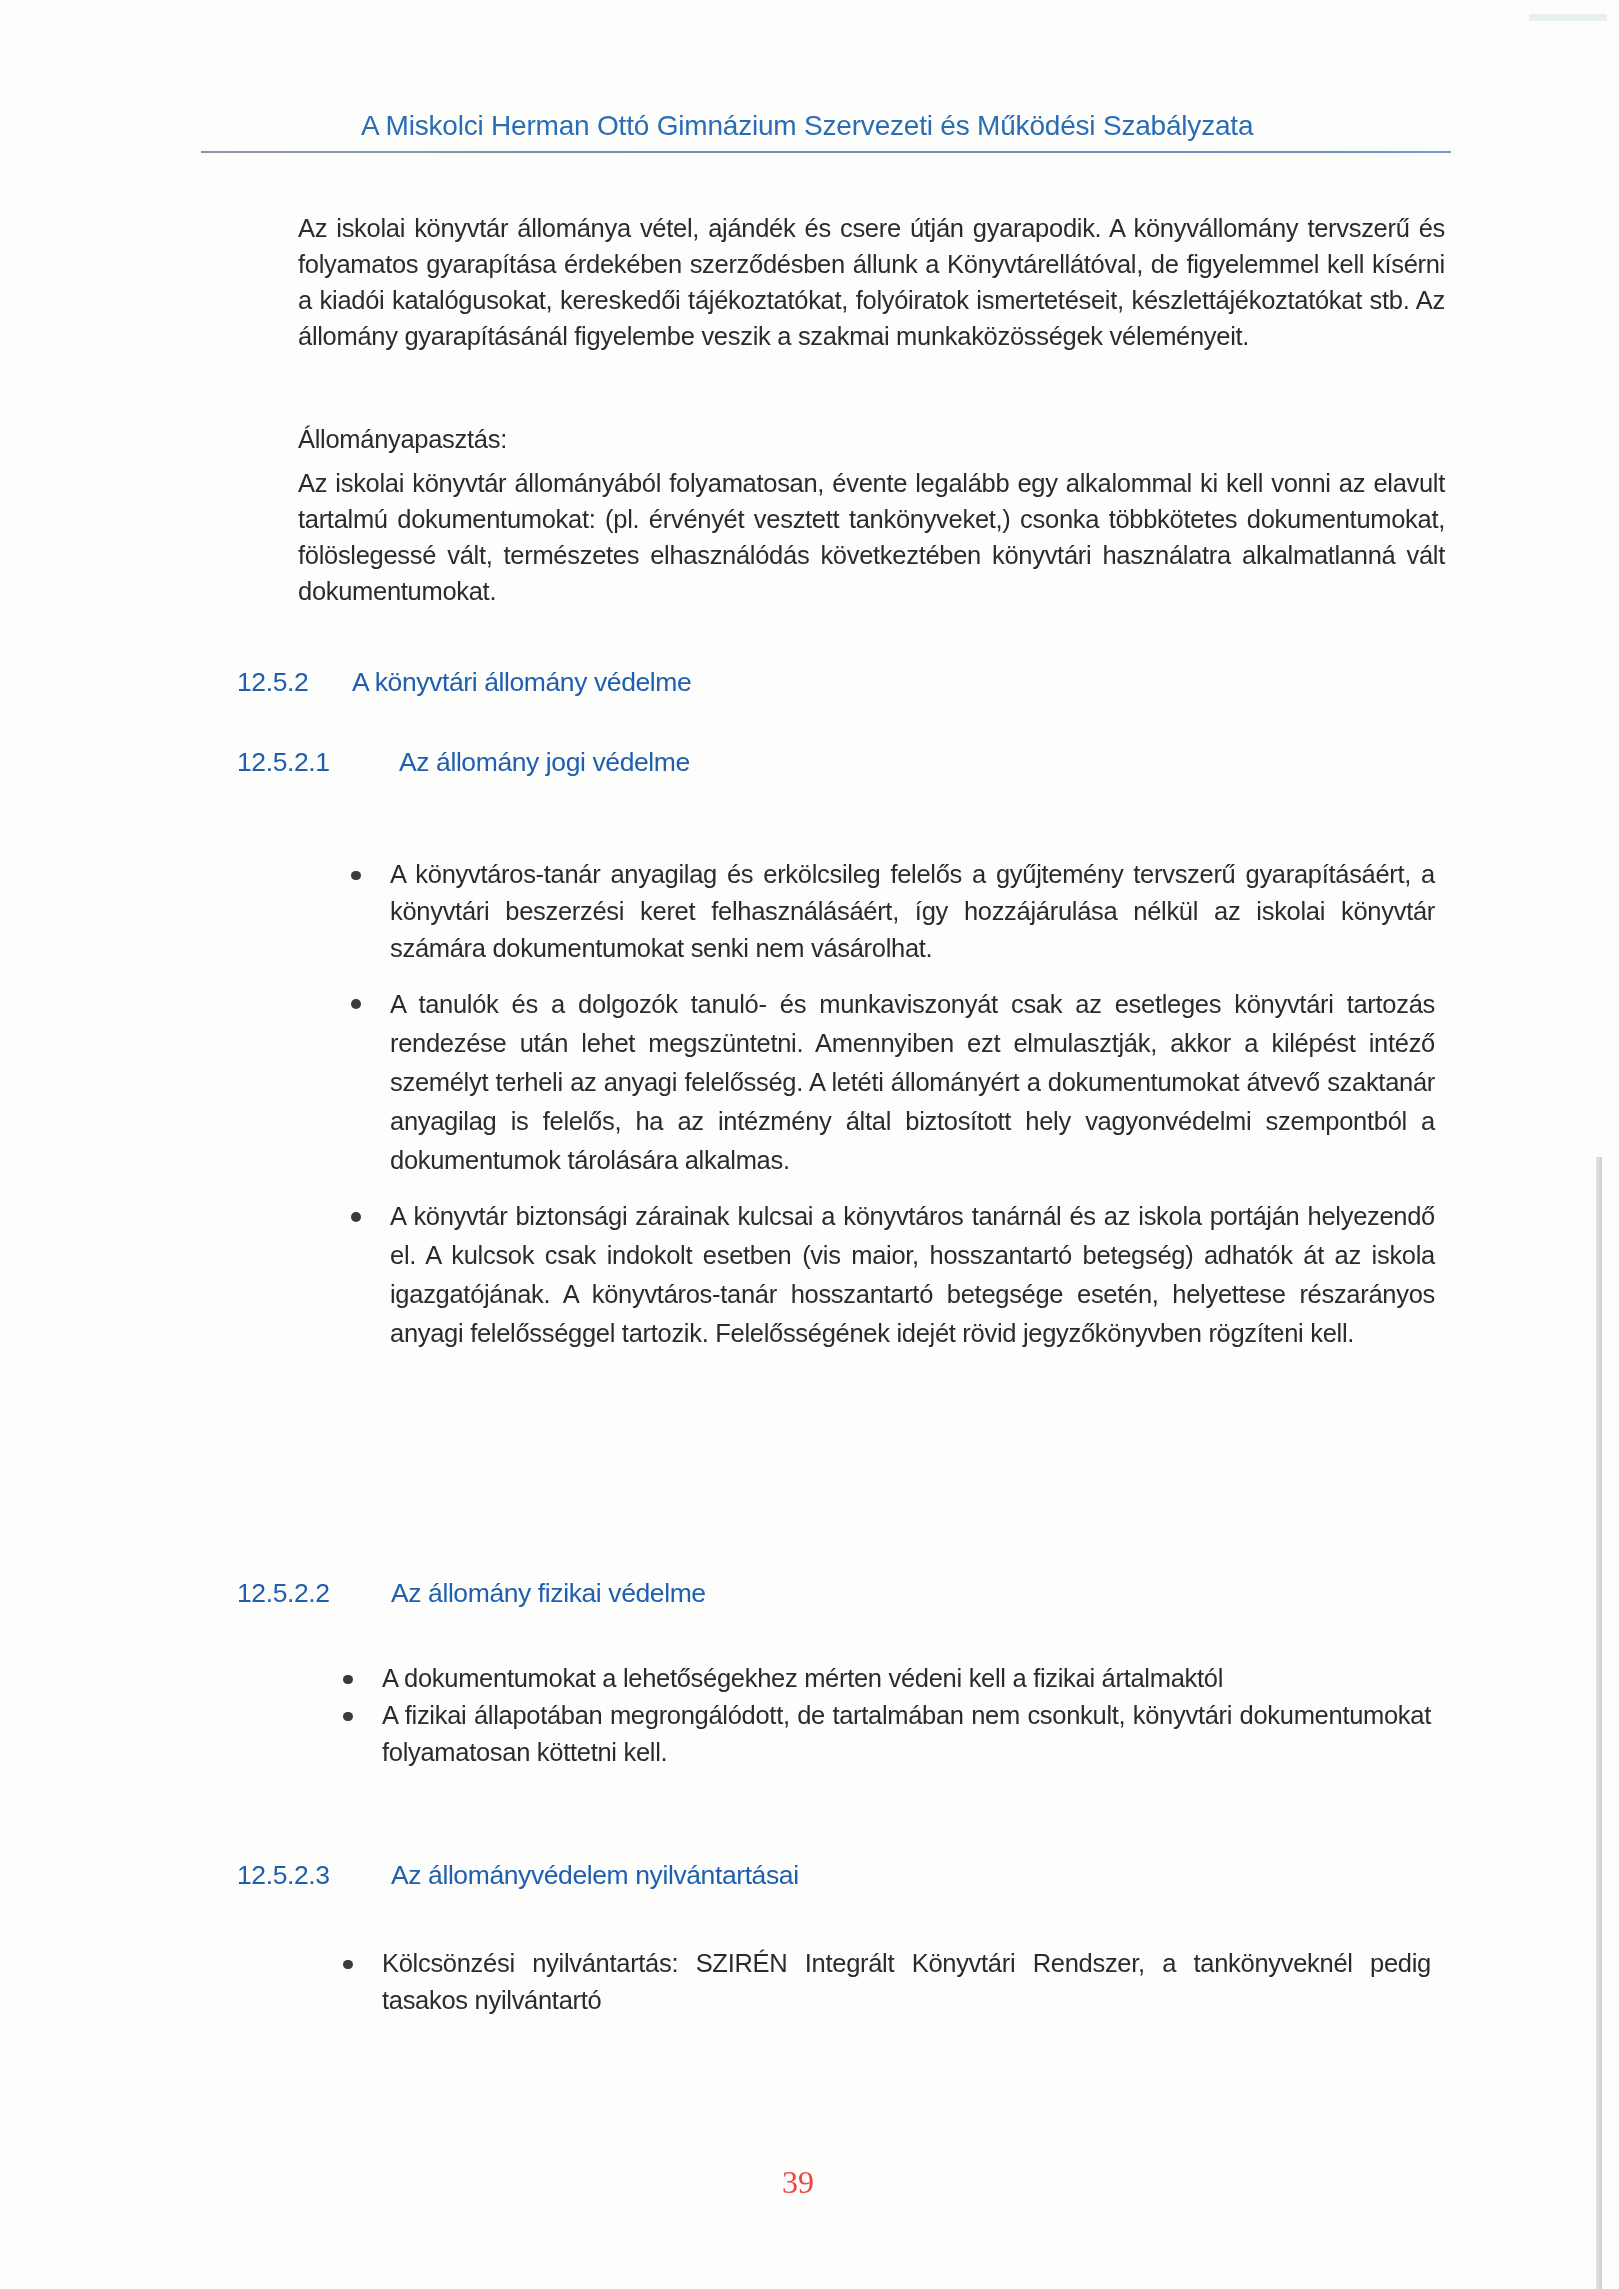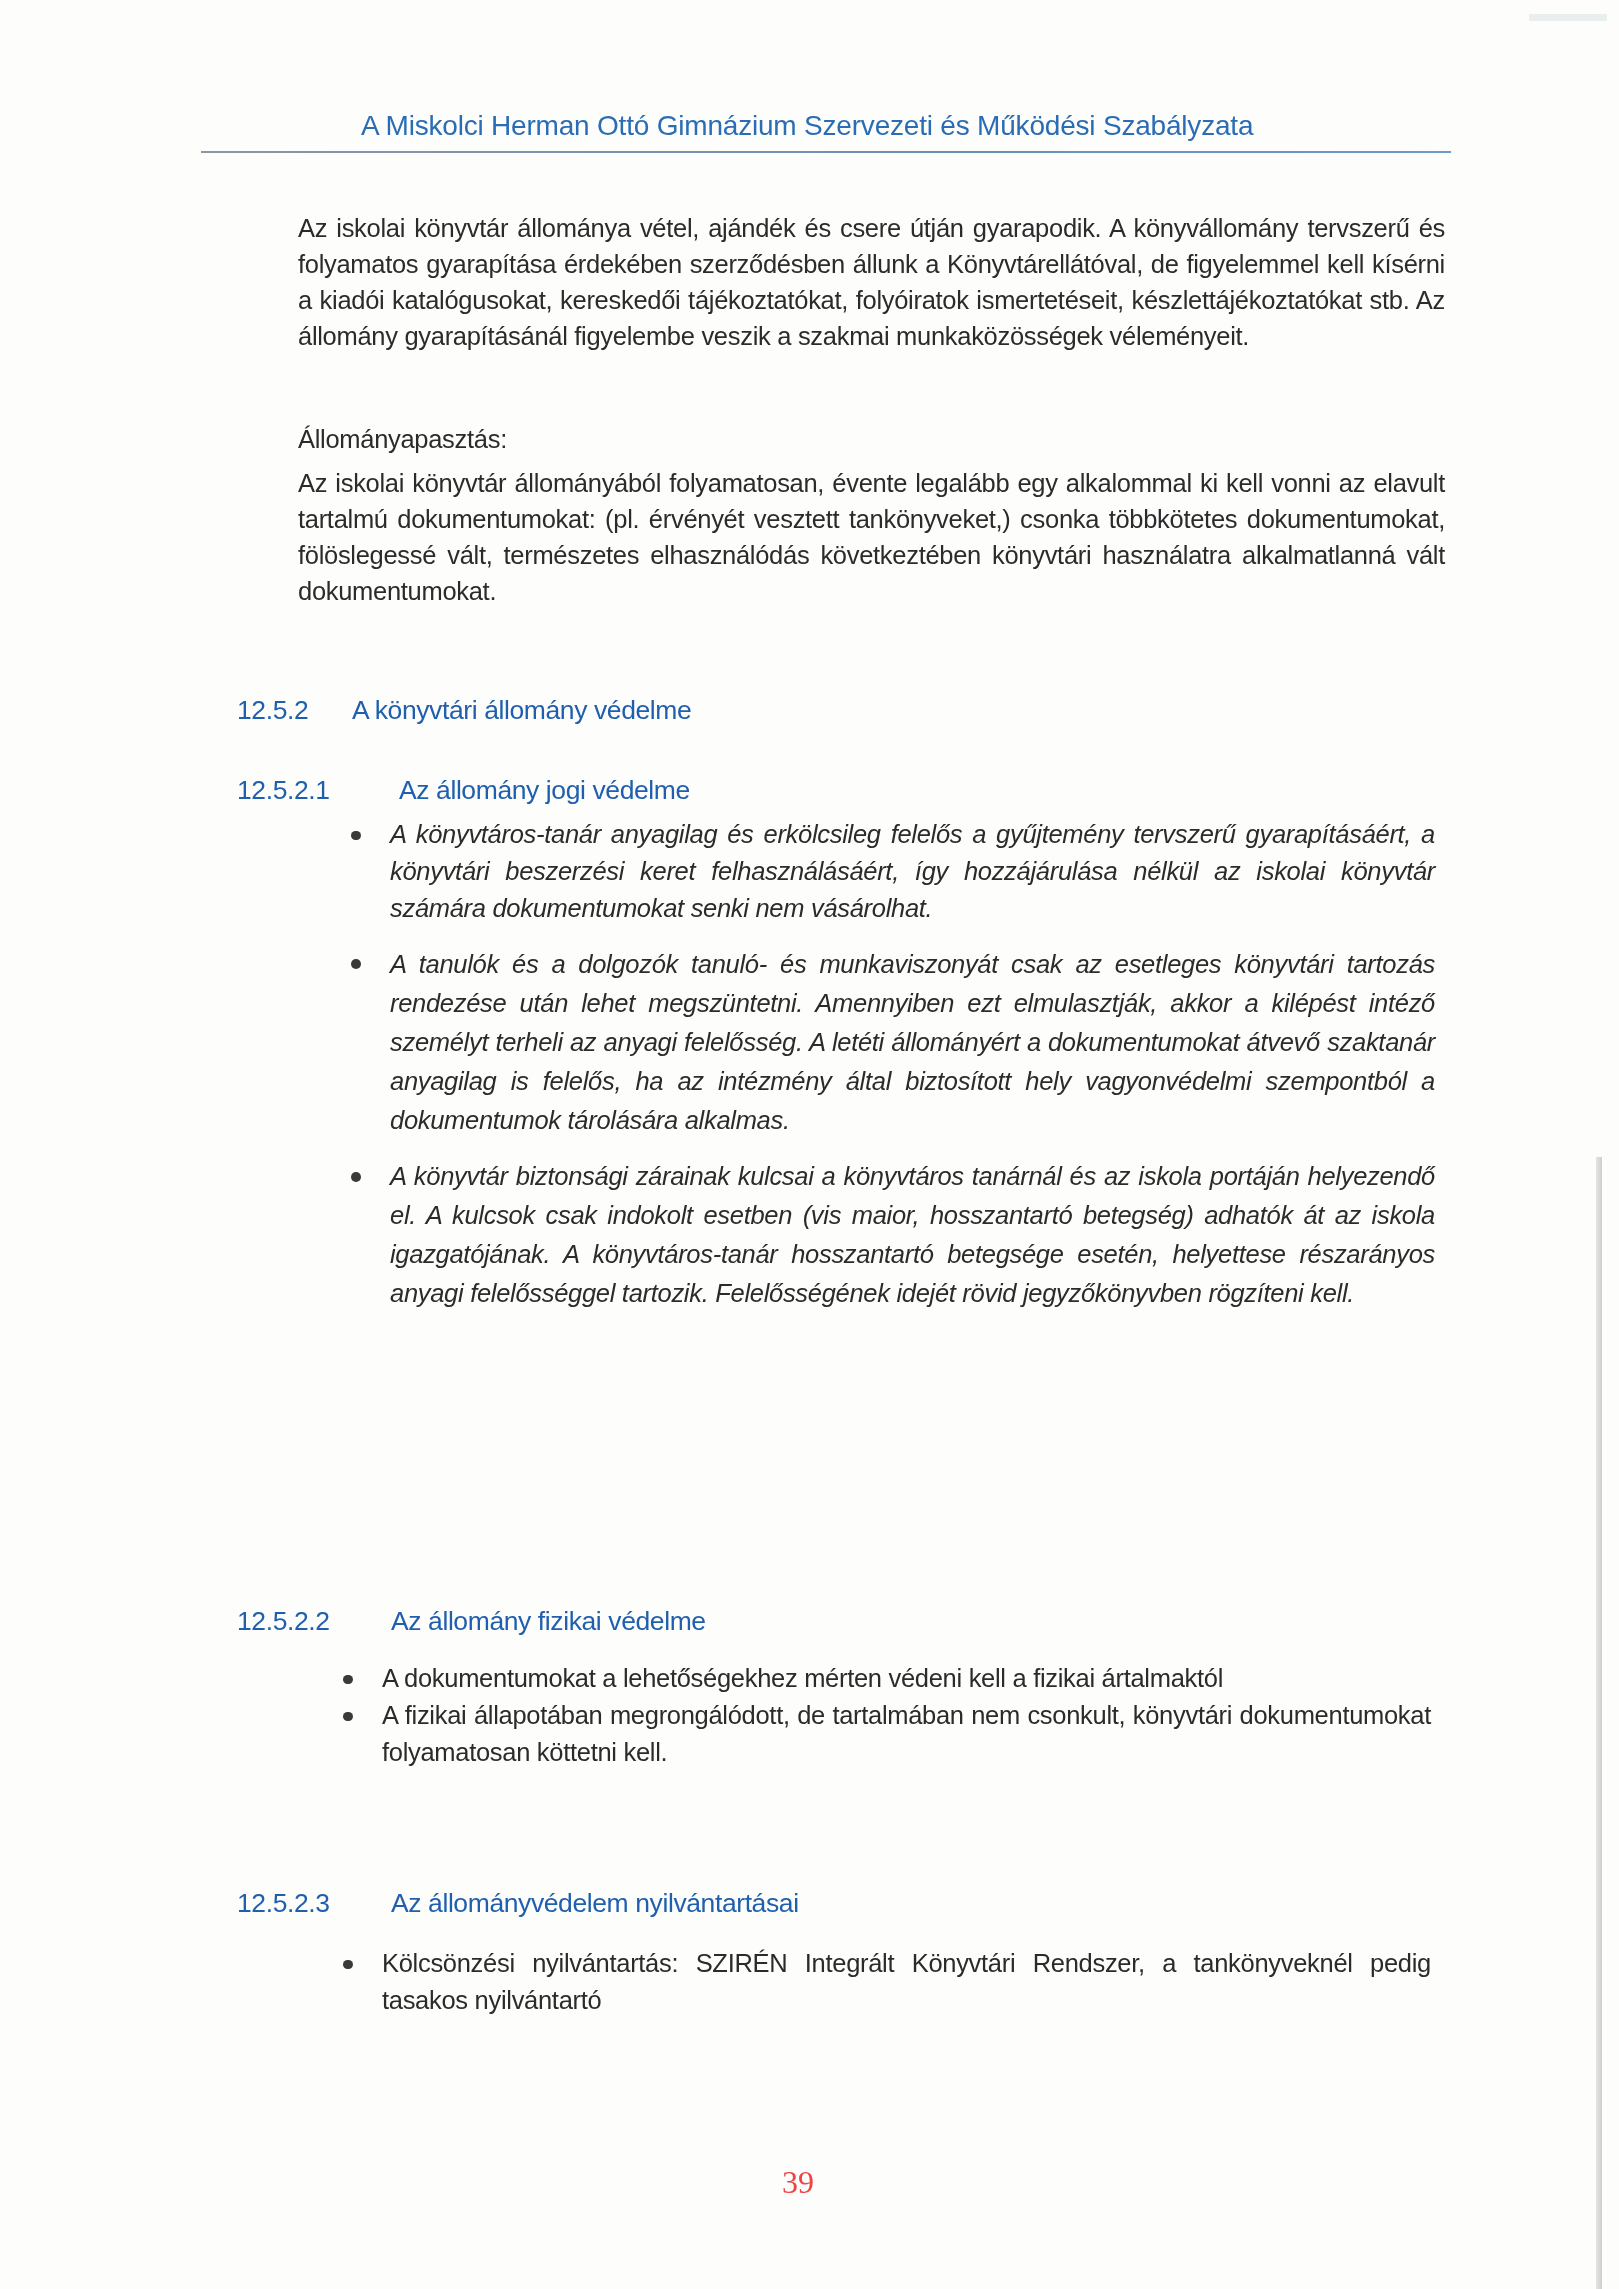--- a/index.html
+++ b/index.html
@@ -31,21 +31,21 @@
     position: absolute; left: 298px; width: 1147px;
     font-size: 25.5px; line-height: 36px; text-align: justify;
     color: #2b2b2b; letter-spacing: -0.3px;
   }
   .para.last-left { text-align-last: left; }
   .heading {
     position: absolute; font-size: 26.5px; color: #1f5fae; letter-spacing: -0.4px;
     white-space: nowrap;
   }
   .heading .num { display: inline-block; }
-  .heading .title { display: inline-block; margin-top: 28px; }
+  .heading .title { display: inline-block; }
   .bullets {
     position: absolute; list-style: none; margin: 0; padding: 0;
   }
   .bullets li {
     position: relative; font-size: 25.5px; line-height: 37px;
     text-align: justify; color: #2b2b2b; letter-spacing: -0.3px;
   }
   .bullets li .dot {
     position: absolute; left: -39px; top: 14.7px; width: 9.8px; height: 9.8px;
     border-radius: 50%; background: #3a3a3a;
@@ -76,21 +76,21 @@
   <div class="heading" style="left:237px; top:667px;">
     <span class="num" style="width:108px;">12.5.2</span>
     <span class="title">A könyvtári állomány védelme</span>
   </div>
 
   <div class="heading" style="left:237px; top:747px;">
     <span class="num" style="width:155px;">12.5.2.1</span>
     <span class="title">Az állomány jogi védelme</span>
   </div>
 
-  <ul class="bullets" style="left:390px; top:816px; width:1045px;font-style:italic;">
+  <ul class="bullets" style="left:390px; top:856px; width:1045px;">
     <li style="margin-bottom:17.6px;">
       <span class="dot"></span>
       <span class="text">A könyvtáros-tanár anyagilag és erkölcsileg felelős a gyűjtemény tervszerű gyarapításáért, a könyvtári beszerzési keret felhasználásáért, így hozzájárulása nélkül az iskolai könyvtár számára dokumentumokat senki nem vásárolhat.</span>
     </li>
     <li style="margin-bottom:17.6px; line-height:39px;">
       <span class="dot"></span>
       <span class="text">A tanulók és a dolgozók tanuló- és munkaviszonyát csak az esetleges könyvtári tartozás rendezése után lehet megszüntetni. Amennyiben ezt elmulasztják, akkor a kilépést intéző személyt terheli az anyagi felelősség. A letéti állományért a dokumentumokat átvevő szaktanár anyagilag is felelős, ha az intézmény által biztosított hely vagyonvédelmi szempontból a dokumentumok tárolására alkalmas.</span>
     </li>
     <li style="line-height:39px;">
       <span class="dot"></span>

